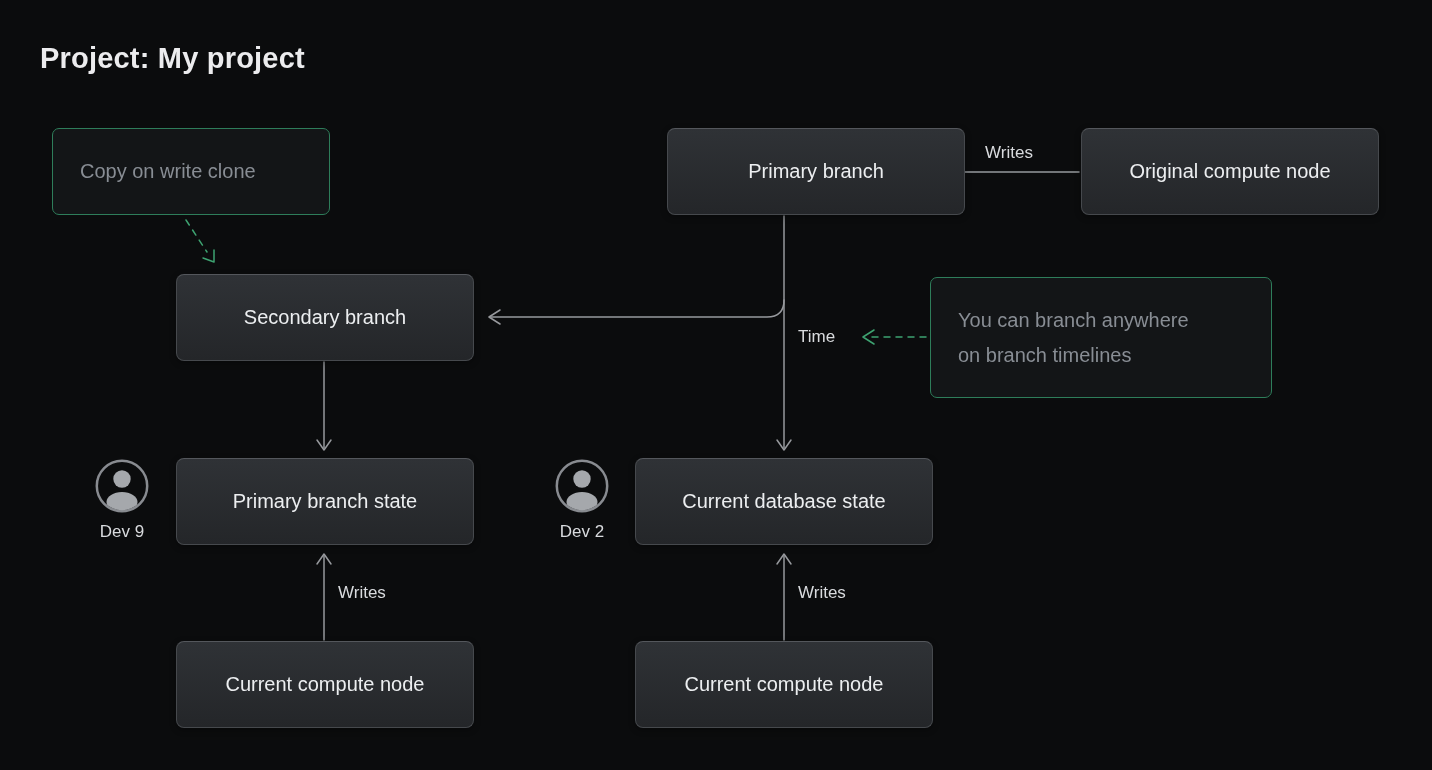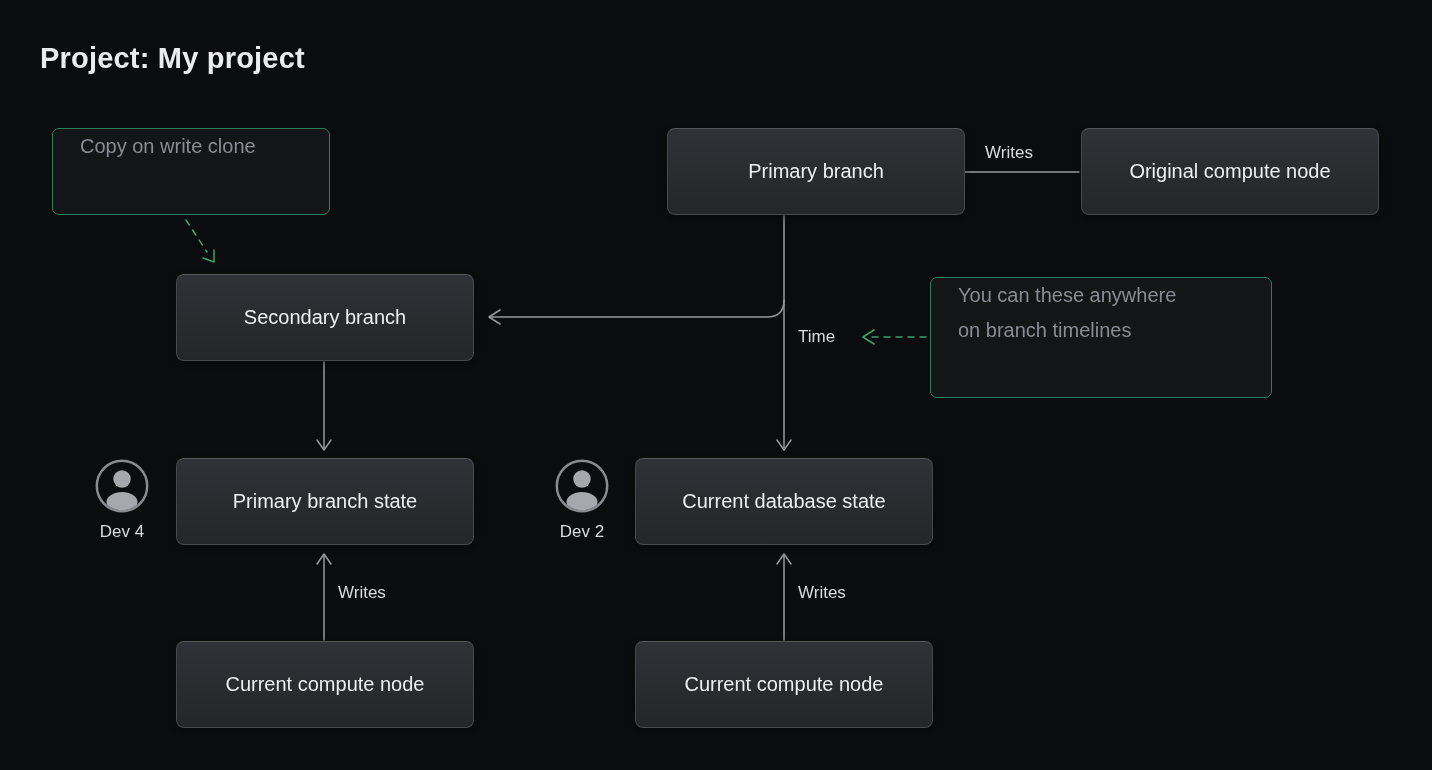--- a/index.html
+++ b/index.html
@@ -41,21 +41,21 @@
     position: absolute;
     box-sizing: border-box;
     border: 1px solid var(--annotation-border, #2e7d5a);
     border-radius: 7px;
     background: var(--annotation-fill, #131517);
     color: var(--annotation-text, #888d94);
     font-size: 20px;
     line-height: 35px;
     display: flex;
     flex-direction: column;
-    justify-content: flex-start;
+    justify-content: center;
     padding: 0 27px;
   }
   .label {
     position: absolute;
     color: var(--label-text, #d9dbde);
     font-size: 17px;
     line-height: 24px;
     white-space: nowrap;
   }
   .center { text-align: center; }
@@ -139,35 +139,35 @@
   <div class="node" style="left:1081px; top:128px;">
     <span>Original compute node</span>
   </div>
   <div class="label center" style="left:940px; top:141px; width:138px;">Writes</div>
 
   <div class="node" style="left:176px; top:274px;">
     <span>Secondary branch</span>
   </div>
   <div class="label" style="left:798px; top:325px;">Time</div>
   <div class="annotation" style="left:930px; top:277px; width:342px; height:121px;">
-    <span>You can these anywhere</span>
+    <span>You can branch anywhere</span>
     <span>on branch timelines</span>
   </div>
 
   <svg class="avatar" style="left:95px; top:459px;" width="54" height="54" viewBox="0 0 54 54">
     <defs>
         <clipPath id="avclip1">
           <circle cx="27" cy="27" r="24.2"></circle>
         </clipPath>
       </defs>
     <circle class="avatar-ring" cx="27" cy="27" r="25.2"></circle>
     <circle class="avatar-fill" cx="27" cy="20" r="8.7"></circle>
     <ellipse class="avatar-fill" cx="27" cy="43" rx="15.5" ry="10" clip-path="url(#avclip1)"></ellipse>
   </svg>
-  <div class="label center" style="left:85px; top:520px; width:74px;">Dev 4</div>
+  <div class="label center" style="left:85px; top:520px; width:74px;">Dev 9</div>
 
   <div class="node" style="left:176px; top:458px;">
     <span>Primary branch state</span>
   </div>
 
   <svg class="avatar" style="left:555px; top:459px;" width="54" height="54" viewBox="0 0 54 54">
     <defs>
         <clipPath id="avclip2">
           <circle cx="27" cy="27" r="24.2"></circle>
         </clipPath>

